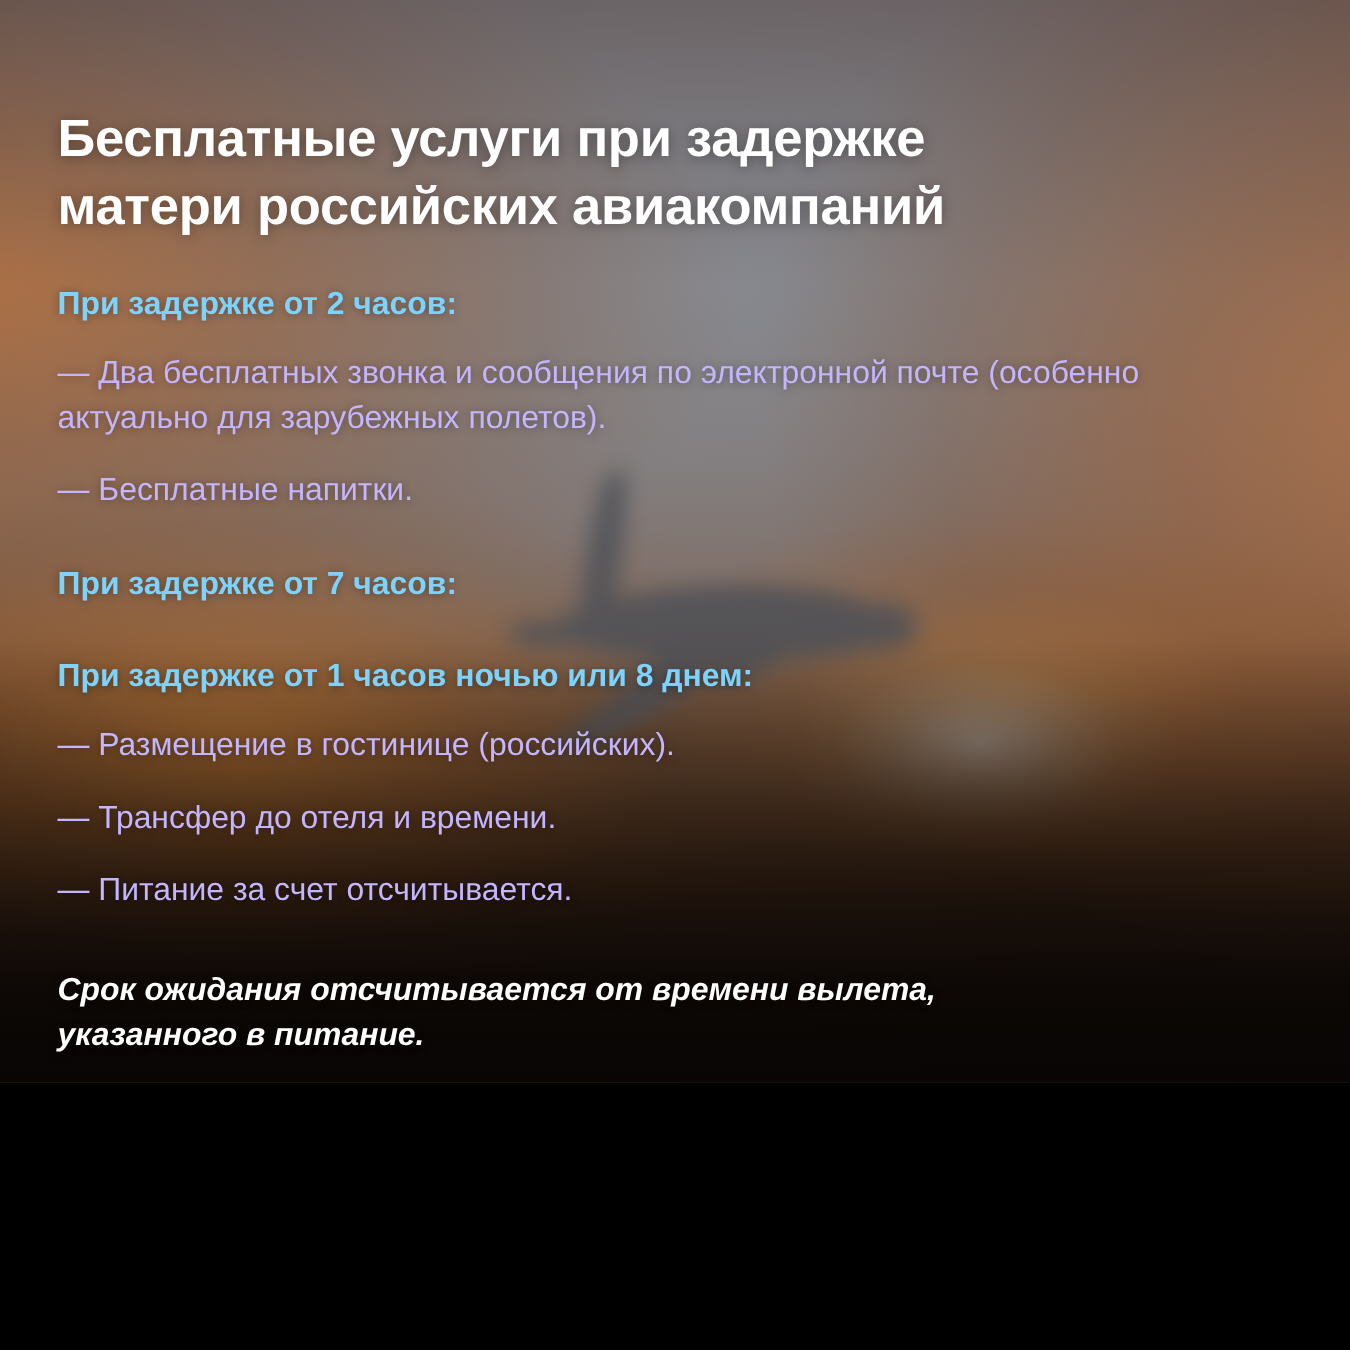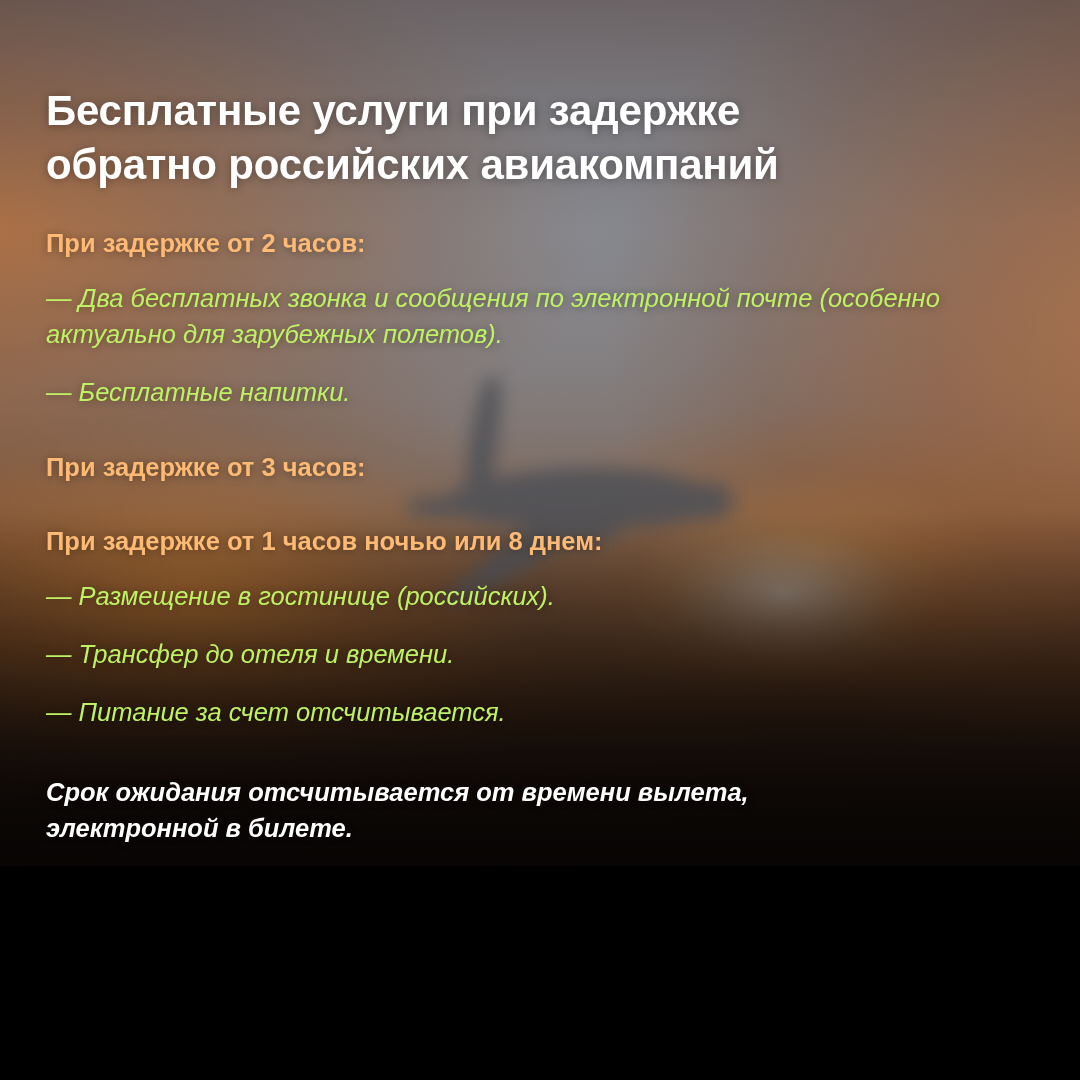--- a/index.html
+++ b/index.html
@@ -155,36 +155,35 @@
     line-height: 54px;
     letter-spacing: -0.2px;
     margin: 0 0 34px 0;
     text-shadow: 0 1px 10px rgba(0,0,0,0.34);
   }
   .headline .hl-line { display: block; }
 
   .section { margin: 0 0 22px 0; }
 
   .section-heading {
-    color: #fdba74;
+    color: #7dd3fc;
     font-size: 25.5px;
     font-weight: 700;
     line-height: 34px;
     margin: 0 0 20px 0;
     text-shadow: 0 1px 8px rgba(0,0,0,0.36);
   }
 
   .bullet {
-    color: #bef264;
+    color: #c4b5fd;
     font-size: 25.5px;
     font-weight: 400;
     line-height: 36px;
     margin: 0 0 22px 0;
     text-shadow: 0 1px 8px rgba(0,0,0,0.36);
-    font-style: italic;
   }
   .bullet:last-child { margin-bottom: 0; }
 
   .section.gap-after { margin-bottom: 40px; }
 
   .footnote {
     color: #ffffff;
     font-size: 25.5px;
     font-weight: 600;
     line-height: 36px;
@@ -233,39 +232,39 @@
 
     <div class="bg-layer bg-floor"></div>
   </div>
 
   <div class="bg-haze"></div>
 
   <div class="content">
 
     <h1 class="headline">
       <span class="hl-line">Бесплатные услуги при задержке</span>
-      <span class="hl-line">обратно российских авиакомпаний</span>
+      <span class="hl-line">матери российских авиакомпаний</span>
     </h1>
 
     <div class="section gap-after">
       <div class="section-heading">При задержке от 2 часов:</div>
       <p class="bullet">— Два бесплатных звонка и сообщения по электронной почте (особенно актуально для зарубежных полетов).</p>
       <p class="bullet">— Бесплатные напитки.</p>
     </div>
 
     <div class="section gap-after">
-      <div class="section-heading">При задержке от 3 часов:</div>
+      <div class="section-heading">При задержке от 7 часов:</div>
     </div>
 
     <div class="section">
       <div class="section-heading">При задержке от 1 часов ночью или 8 днем:</div>
       <p class="bullet">— Размещение в гостинице (российских).</p>
       <p class="bullet">— Трансфер до отеля и времени.</p>
       <p class="bullet">— Питание за счет отсчитывается.</p>
     </div>
 
     <div class="footnote">
       <span class="fn-line">Срок ожидания отсчитывается от времени вылета,</span>
-      <span class="fn-line">электронной в билете.</span>
+      <span class="fn-line">указанного в питание.</span>
     </div>
 
   </div>
 </div>
 
 </body></html>

